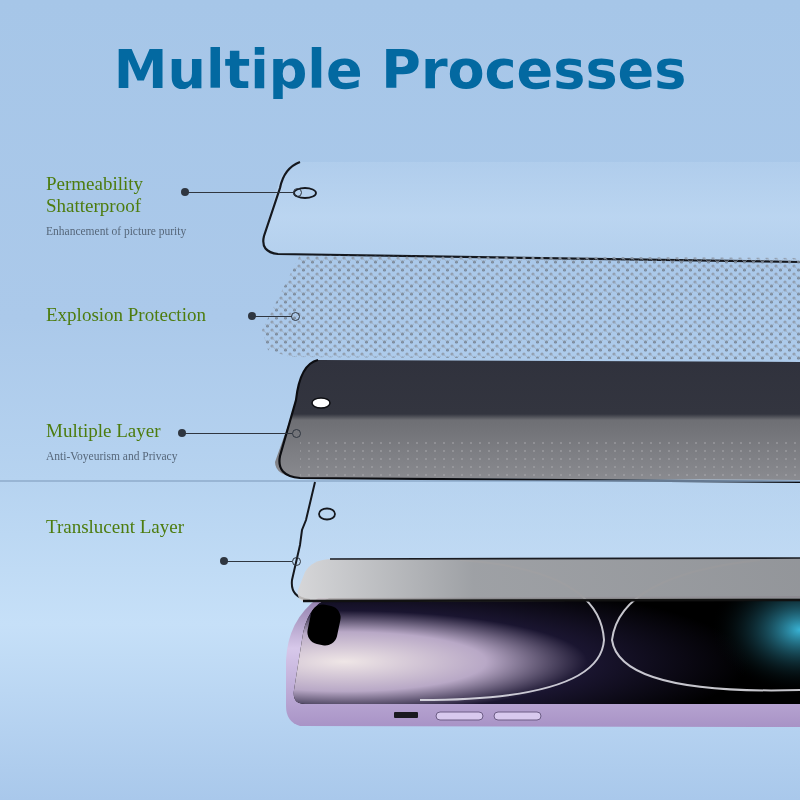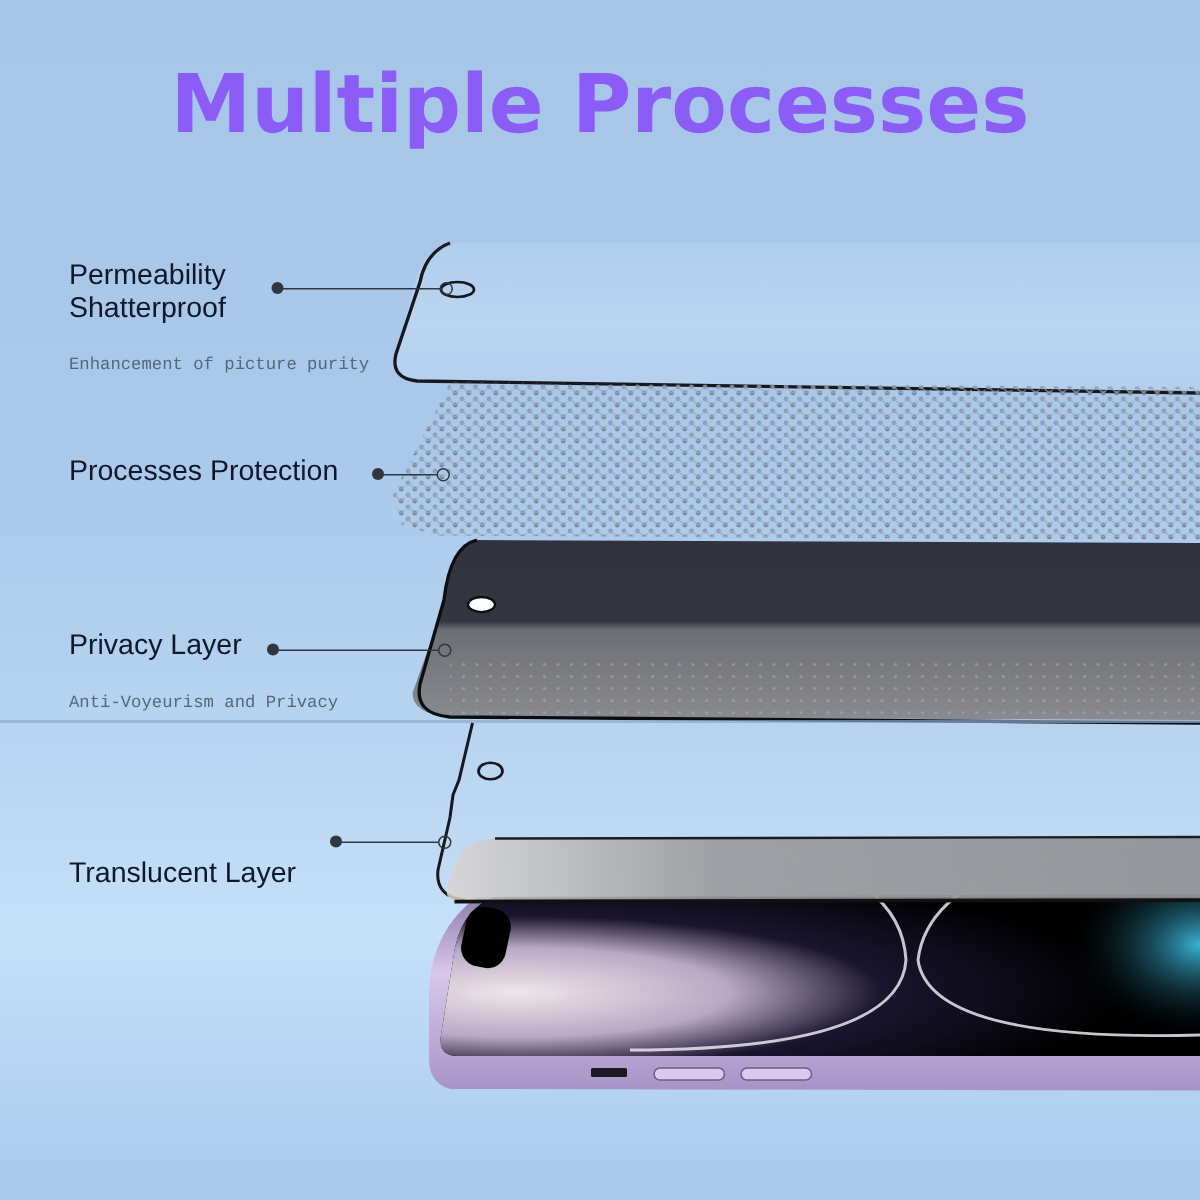--- a/index.html
+++ b/index.html
@@ -3,26 +3,26 @@
   <meta charset="utf-8">
   <style>
     html, body { margin: 0; padding: 0; }
     body {
       width: 800px; height: 800px; overflow: hidden; position: relative;
       font-family: "Liberation Sans", "DejaVu Sans", sans-serif;
       background: linear-gradient(180deg, #a6c6e8 0%, #abc9ea 40%, #b6d3f0 60%, #c6e0f8 78%, #a9c8eb 100%);
     }
     .title {
       position: absolute; left: 0; top: 38px; width: 800px; text-align: center;
-      color: #8b5cf6; font-family: "DejaVu Sans", sans-serif; font-weight: bold;
+      color: #0369a1; font-family: "DejaVu Sans", sans-serif; font-weight: bold;
       font-size: 54px; letter-spacing: 0px;
     }
     .label-block { position: absolute; left: 46px; color: #2b3340; }
-    .label-title { font-family: Liberation Sans, sans-serif; font-size: 19px; line-height: 22px; color: #0f172a; }
-    .label-sub { font-family: Liberation Mono, monospace; font-size: 11.5px; color: #56677a; margin-top: 20px; }
+    .label-title { font-family: Liberation Serif, serif; font-size: 19px; line-height: 22px; color: #4d7c0f; }
+    .label-sub { font-family: Liberation Serif, serif; font-size: 11.5px; color: #56677a; margin-top: 8px; }
     .leader { position: absolute; height: 1px; background: #2f3640; }
     .dot { position: absolute; width: 8px; height: 8px; border-radius: 50%; background: #2f3640; }
     .ring { position: absolute; width: 7px; height: 7px; border-radius: 50%; border: 1.2px solid #2f3640; background: transparent; }
     svg.scene { position: absolute; left: 0; top: 0; }
   </style>
 </head>
 <body>
 
 <svg class="scene" width="800" height="800" viewBox="0 0 800 800">
   <defs>
@@ -117,32 +117,32 @@
 <div class="label-block" style="top:173px;">
   <div class="label-title">Permeability</div>
   <div class="label-title">Shatterproof</div>
   <div class="label-sub">Enhancement of picture purity</div>
 </div>
 <div class="dot" style="left:181px;top:188px;"></div>
 <div class="leader" style="left:185px;top:192px;width:110px;"></div>
 <div class="ring" style="left:293px;top:188px;"></div>
 
 <div class="label-block" style="top:304px;">
-  <div class="label-title">Processes Protection</div>
+  <div class="label-title">Explosion Protection</div>
 </div>
 <div class="dot" style="left:248px;top:312px;"></div>
 <div class="leader" style="left:252px;top:316px;width:40px;"></div>
 <div class="ring" style="left:291px;top:312px;"></div>
 
 <div class="label-block" style="top:420px;">
-  <div class="label-title">Privacy Layer</div>
+  <div class="label-title">Multiple Layer</div>
   <div class="label-sub">Anti-Voyeurism and Privacy</div>
 </div>
 <div class="dot" style="left:178px;top:429px;"></div>
 <div class="leader" style="left:182px;top:433px;width:110px;"></div>
 <div class="ring" style="left:292px;top:429px;"></div>
 
-<div class="label-block" style="top:572px;">
+<div class="label-block" style="top:516px;">
   <div class="label-title">Translucent Layer</div>
 </div>
 <div class="dot" style="left:220px;top:557px;"></div>
 <div class="leader" style="left:224px;top:561px;width:68px;"></div>
 <div class="ring" style="left:292px;top:557px;"></div>
 
 </body></html>

